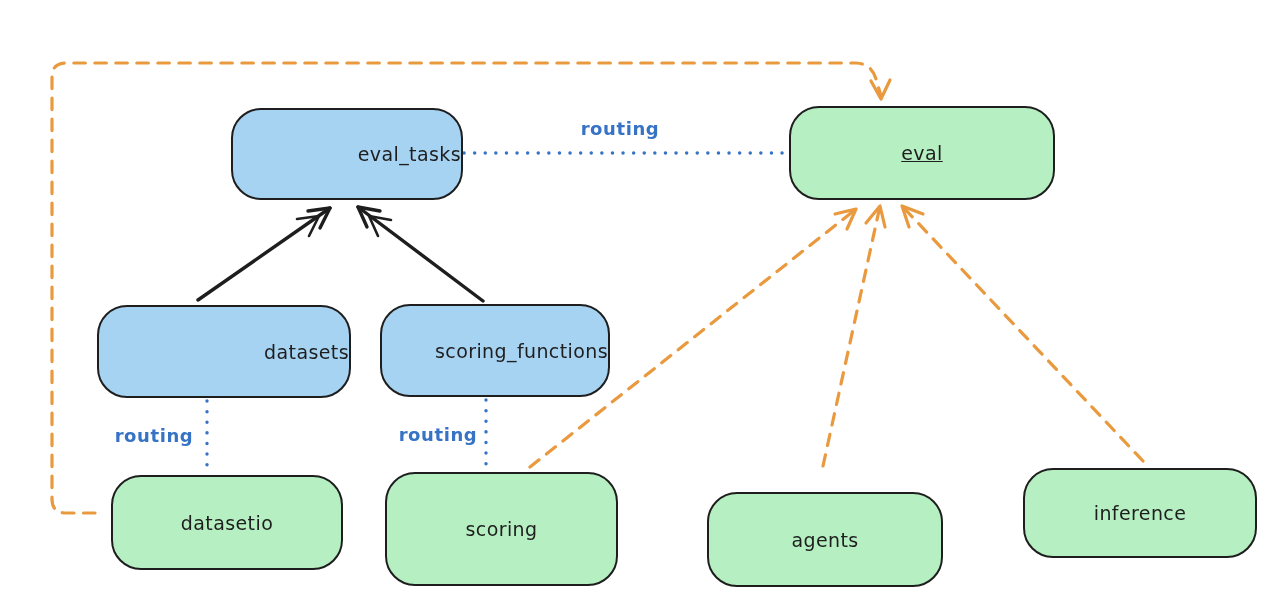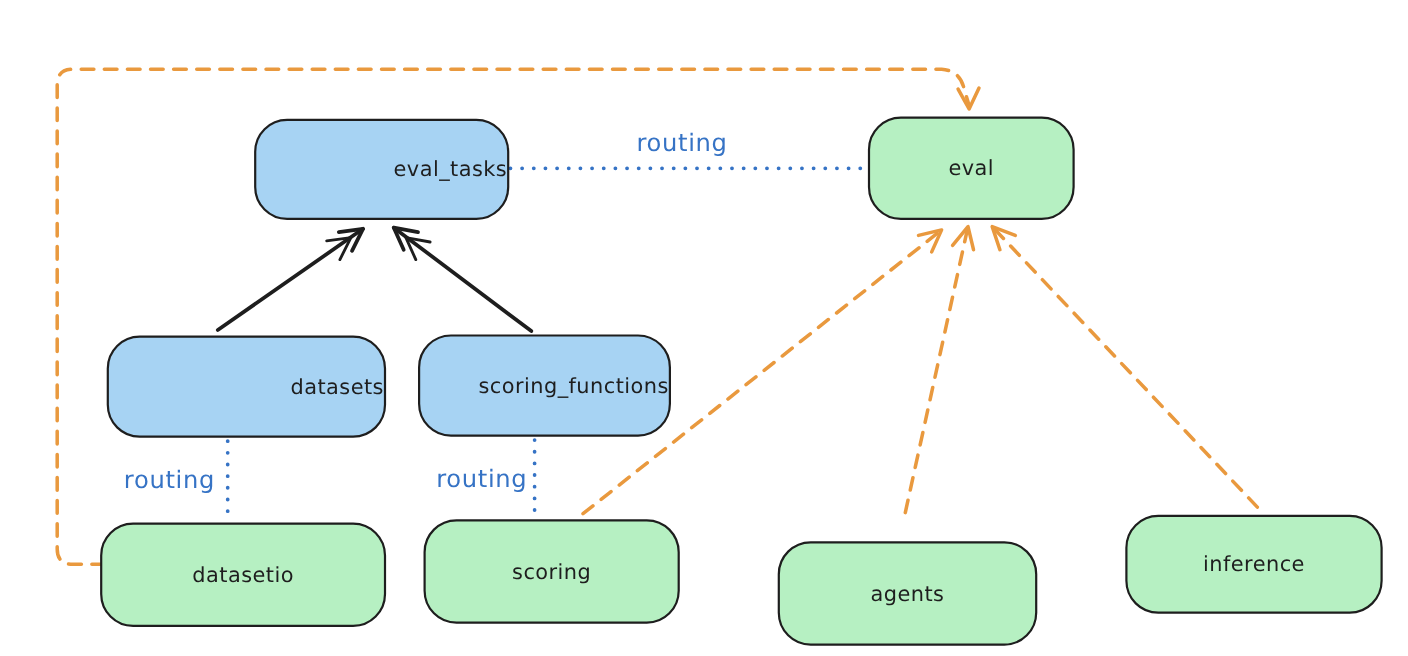--- a/index.html
+++ b/index.html
@@ -39,22 +39,22 @@
     letter-spacing: 0.4px;
     color: var(--node-border);
     font-weight: 500;
   }
   .node.blue { background: var(--node-blue-fill); justify-content: flex-end; }
   .node.green { background: var(--node-green-fill); }
 
   .edge-label {
     position: absolute;
     color: var(--routing-blue);
-    font-size: 22px;
-    font-weight: 400;
+    font-size: 18px;
+    font-weight: 700;
     letter-spacing: 0.6px;
     text-align: center;
   }
 </style>
 </head>
 <body>
 
 <div class="canvas">
 
   <svg class="edges" viewBox="0 0 1280 596" fill="none">
@@ -95,37 +95,37 @@
     <g stroke="var(--arrow-orange)" stroke-width="3.2" stroke-linecap="round" stroke-linejoin="round">
       <path d="M 1143 461 L 902 206" stroke-dasharray="11.5 9.5"></path>
       <path d="M 923 214 L 902 206 L 909 227"></path>
     </g>
   </svg>
 
   <div class="node blue" style="left:231px; top:108px; width:232px; height:92px;">
     <span>eval_tasks</span>
   </div>
 
-  <div class="node green" style="left:789px; top:106px; width:188px; height:94px;">
+  <div class="node green" style="left:789px; top:106px; width:266px; height:94px;text-decoration:underline;">
     <span>eval</span>
   </div>
 
   <div class="node blue" style="left:97px; top:305px; width:254px; height:93px;">
     <span>datasets</span>
   </div>
 
   <div class="node blue" style="left:380px; top:304px; width:230px; height:93px;">
     <span>scoring_functions</span>
   </div>
 
-  <div class="node green" style="left:91px; top:475px; width:260px; height:95px;">
+  <div class="node green" style="left:111px; top:475px; width:232px; height:95px;">
     <span>datasetio</span>
   </div>
 
-  <div class="node green" style="left:385px; top:472px; width:233px; height:95px;">
+  <div class="node green" style="left:385px; top:472px; width:233px; height:114px;">
     <span>scoring</span>
   </div>
 
   <div class="node green" style="left:707px; top:470px; width:236px; height:95px;margin-top:22px;">
     <span>agents</span>
   </div>
 
   <div class="node green" style="left:1023px; top:468px; width:234px; height:90px;text-align:right;">
     <span>inference</span>
   </div>

